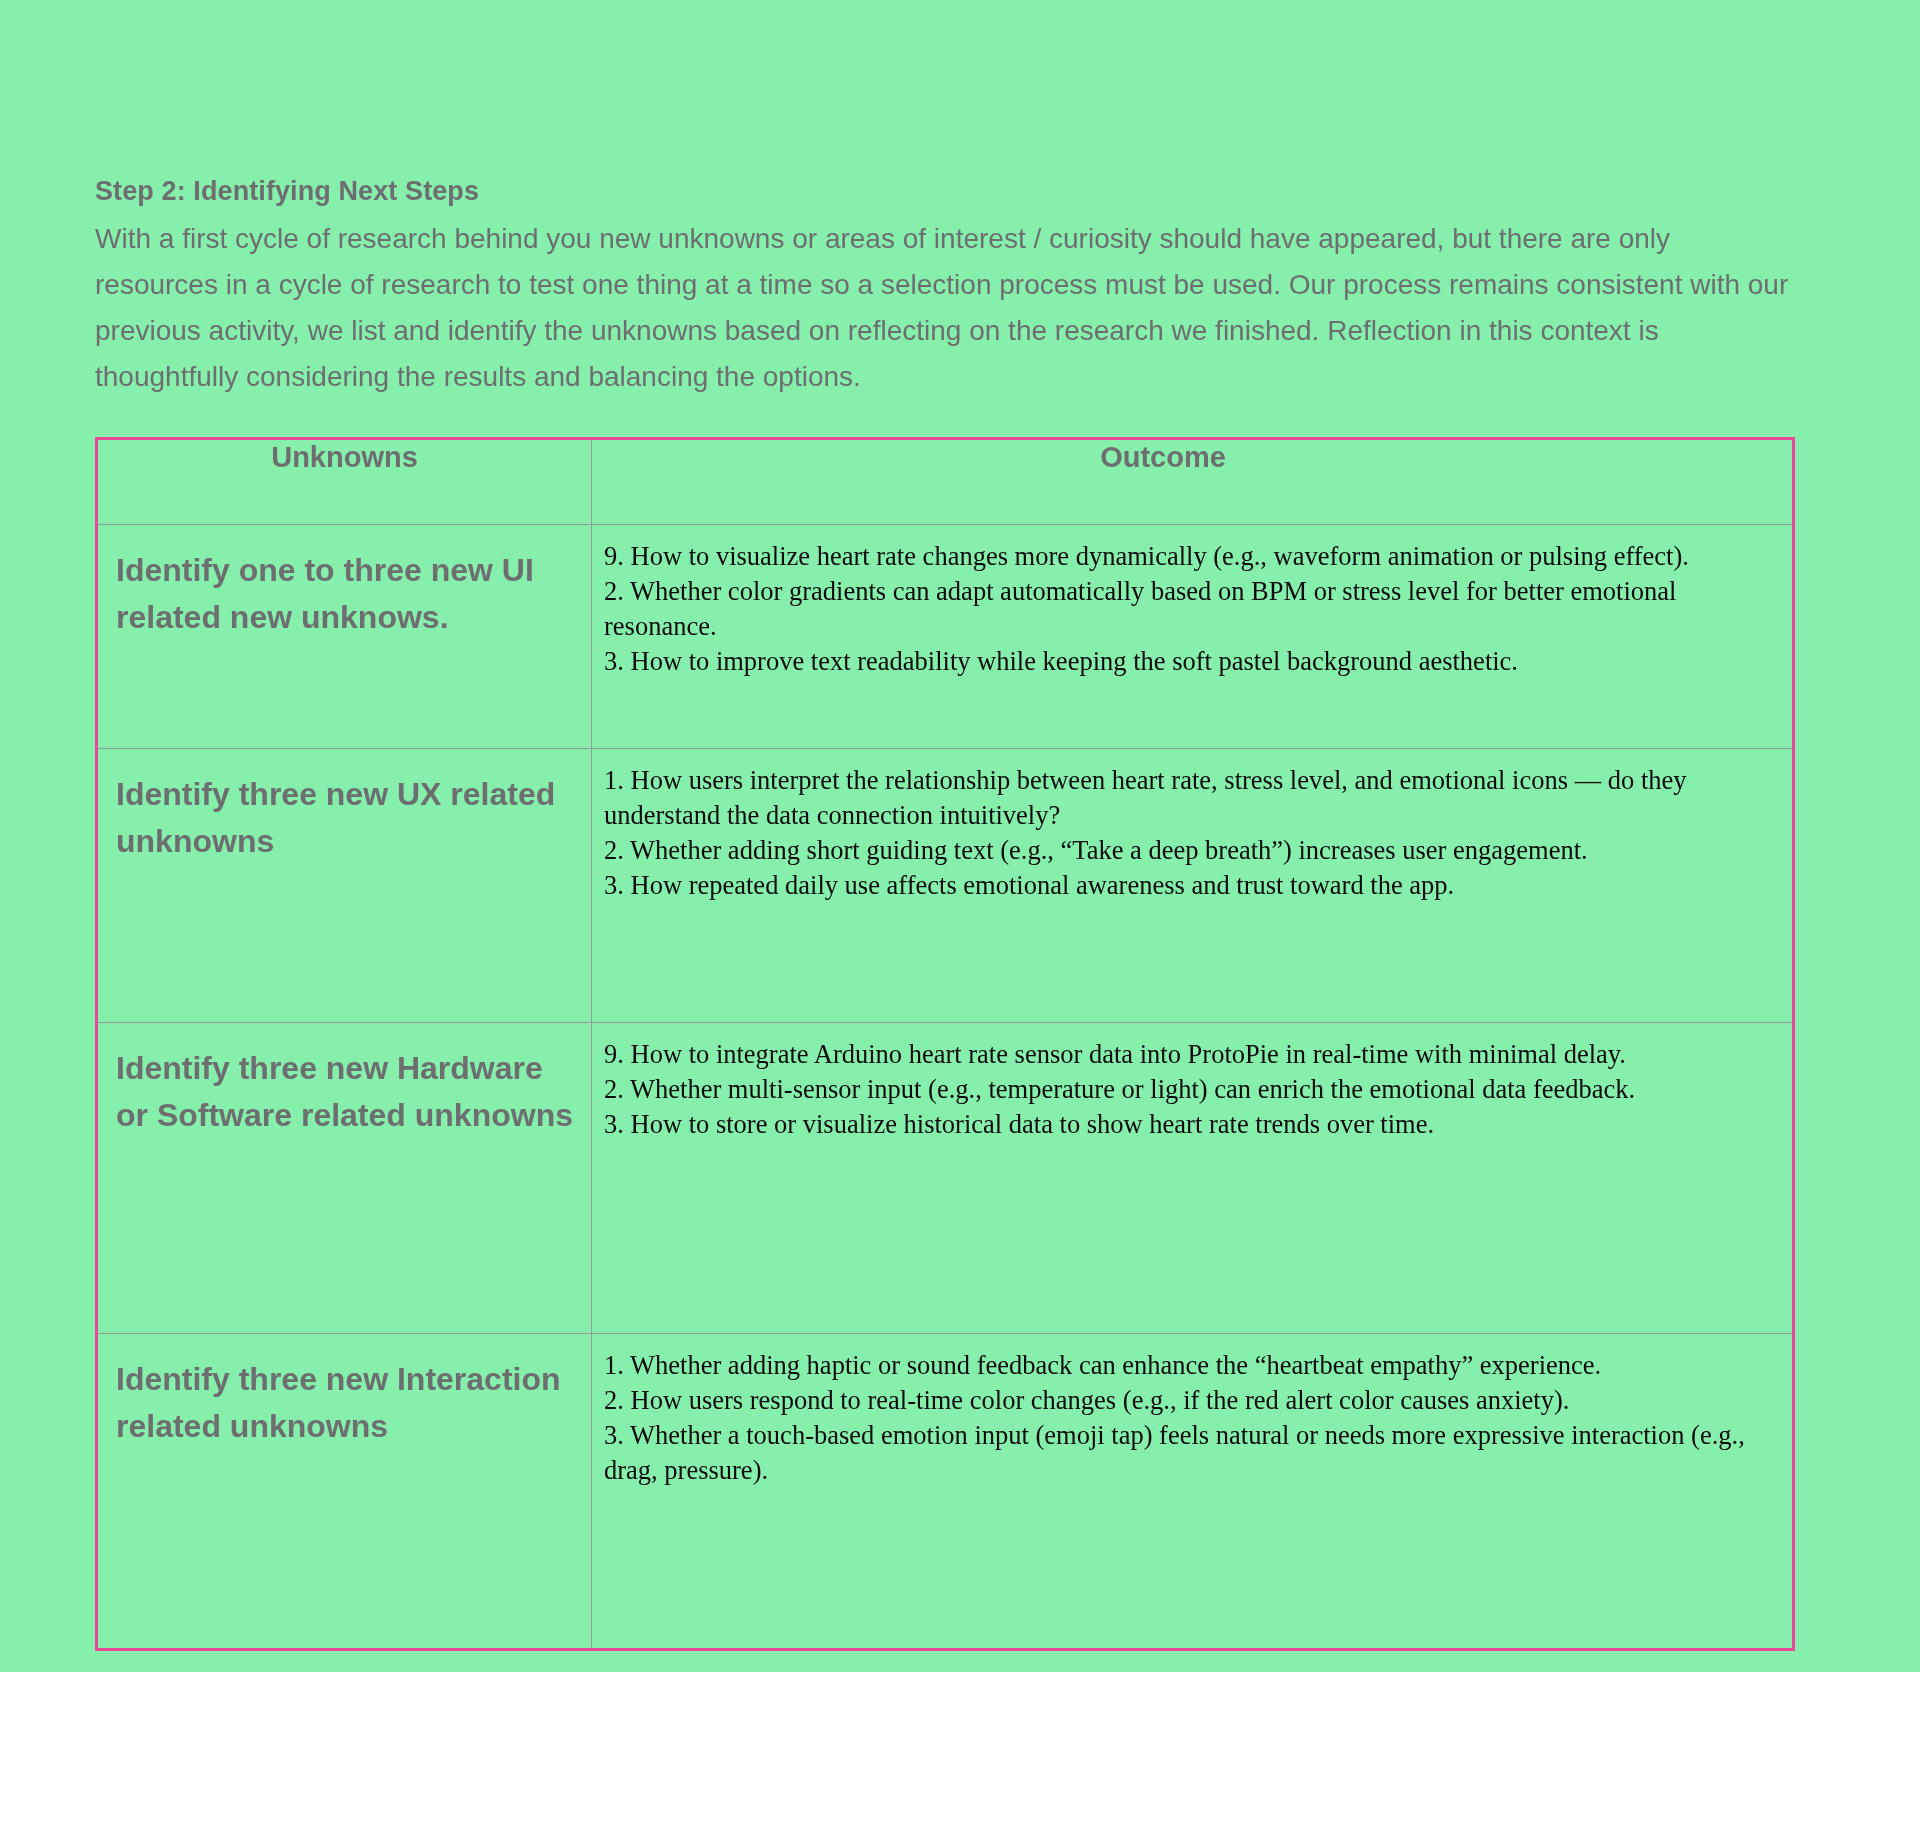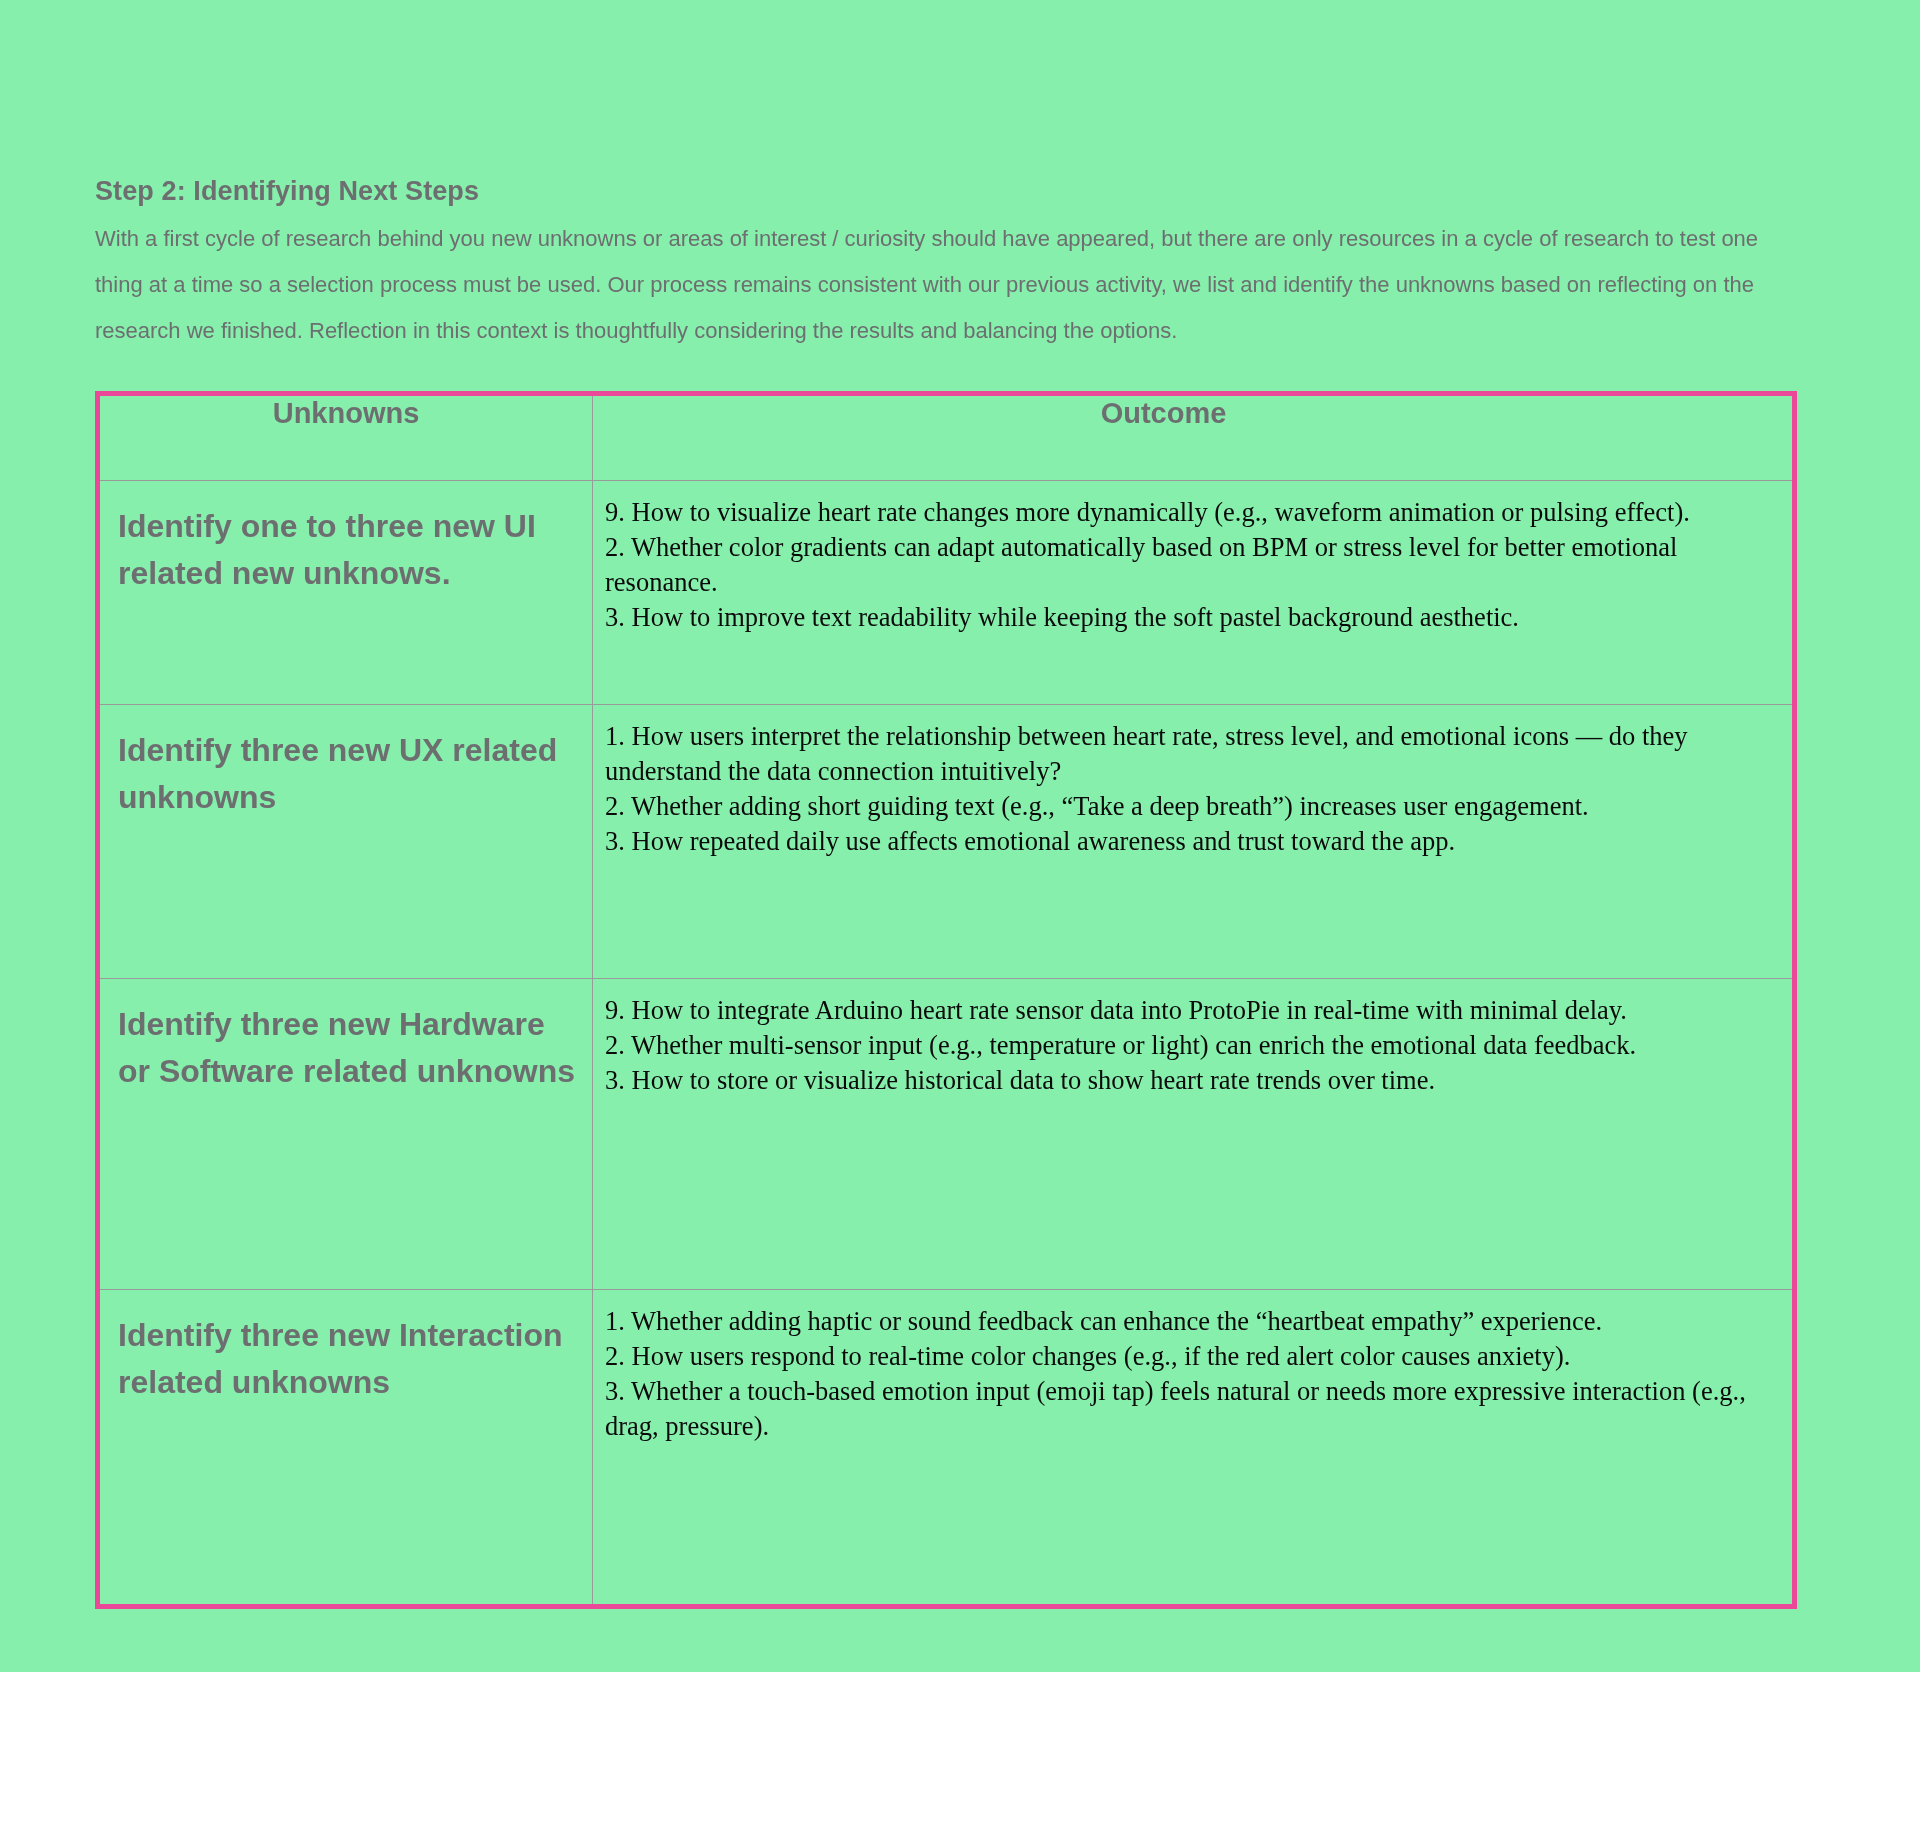--- a/index.html
+++ b/index.html
@@ -34,37 +34,37 @@
     font-family: "Liberation Sans", sans-serif;
     font-size: 27px;
     font-weight: bold;
     color: #6d6e70;
     line-height: 46px;
     letter-spacing: 0.1px;
     margin: 0 0 2px 0;
   }
   .doc-intro {
     font-family: "Liberation Sans", sans-serif;
-    font-size: 22px;
+    font-size: 28px;
     font-weight: normal;
     color: #6d6e70;
     line-height: 46px;
     letter-spacing: 0.0px;
     margin: 0;
     width: 1695px;
     text-align: left;
   }
 
   
   .unknowns-table {
     margin-top: 37px;
     border-collapse: collapse;
     table-layout: fixed;
     width: 1697px;
-    border: 5px solid #ec4899;
+    border: 3px solid #ec4899;
   }
   .unknowns-table col.col-unknowns { width: 495px; }
   .unknowns-table col.col-outcome  { width: 1202px; }
 
   .unknowns-table th,
   .unknowns-table td {
     border: 1px solid #9a9a9a;
     vertical-align: top;
     padding: 0;
   }

